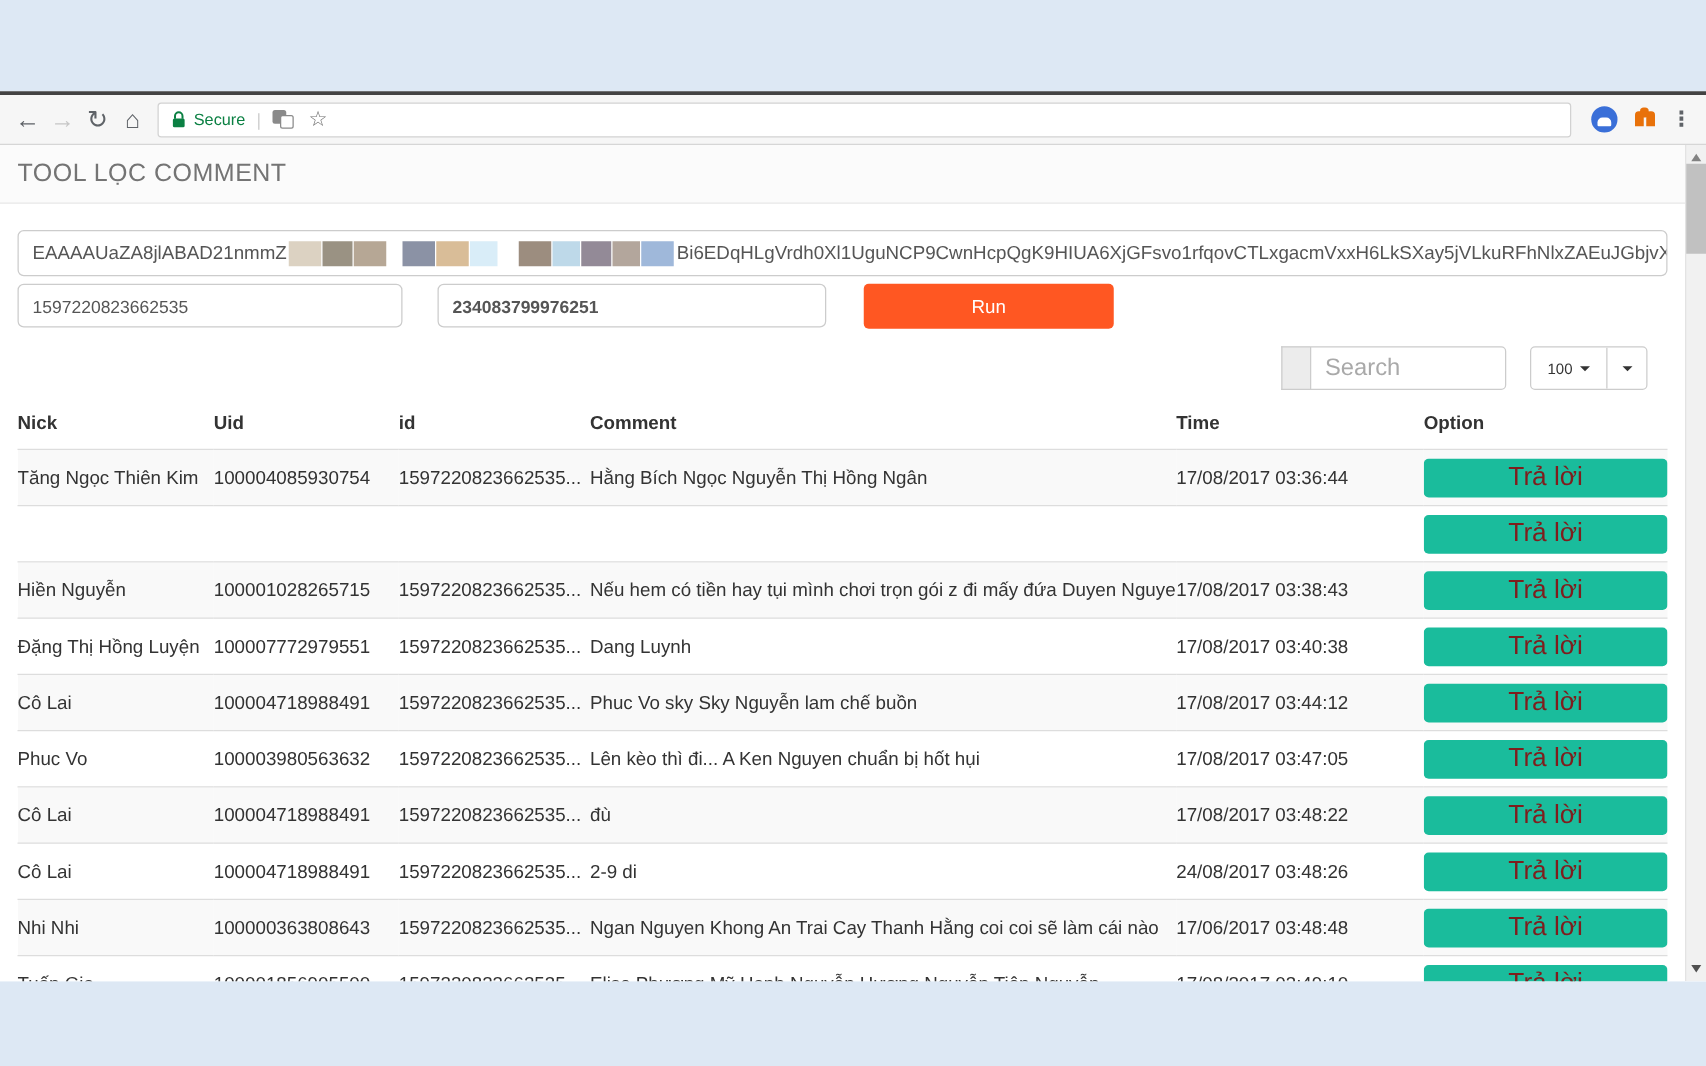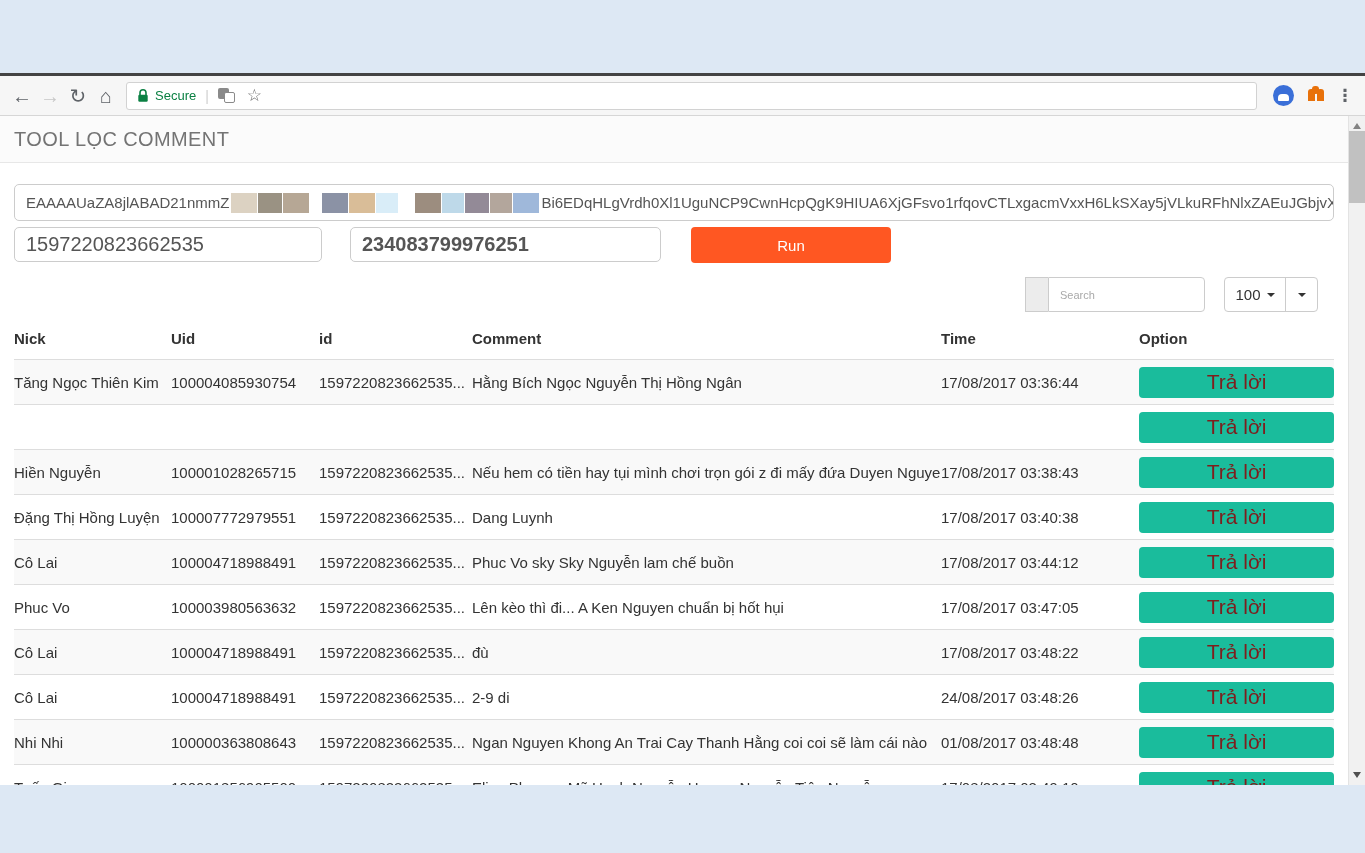--- a/index.html
+++ b/index.html
@@ -50,42 +50,42 @@
   .form-area { padding:21px 14px 0; }
   .token-field {
     width:1320px; height:37px; border:1px solid #ccc; border-radius:5px;
     display:flex; align-items:center; padding:0 11px;
     font-size:15px; color:#555; white-space:nowrap; overflow:hidden;
   }
   .blur-block { display:inline-block; height:20px; flex:0 0 auto; }
   .inputs-row { margin-top:6px; display:flex; align-items:flex-start; }
   .txt-input {
     height:35px; border:1px solid #ccc; border-radius:5px; background:#fff;
-    padding:0 11px; font-size:20px; color:#555;
+    padding:0 11px; font-size:14px; color:#555;
     font-family:"Liberation Sans","DejaVu Sans",sans-serif;
   }
   .txt-input::placeholder { color:#9b9b9b; opacity:1; }
   .in-post { width:308px; }
   .in-page { width:311px; margin-left:28px;font-weight:bold; }
   .in-limit { width:194px; margin-left:29px; }
   .run-btn {
     width:200px; height:36px; margin-left:30px; background:var(--orange,#ff5722);
     border:none; border-radius:4px; color:#fff; font-size:15px; cursor:pointer;
     font-family:"Liberation Sans","DejaVu Sans",sans-serif;
   }
   .search-row { margin-top:14px; display:flex; justify-content:flex-end; align-items:center; padding-right:16px; }
   .search-addon { width:23px; height:35px; background:#ececec; border:1px solid #ccc; border-right:none; }
   .search-input {
     width:157px; height:35px; border:1px solid #ccc; border-radius:0 4px 4px 0;
-    padding:0 11px; font-size:11px; color:#555;
+    padding:0 11px; font-size:19px; color:#555;
     font-family:"Liberation Sans","DejaVu Sans",sans-serif;
   }
   .search-input::placeholder { color:#a9a9a9; opacity:1; }
   .dropdown-split { display:flex; margin-left:19px; height:35px; border:1px solid #ccc; border-radius:4px; background:#fff; overflow:hidden; }
-  .dd-main { width:60px; display:flex; align-items:center; justify-content:center; gap:6px; font-size:15px; color:#333; cursor:pointer; }
+  .dd-main { width:60px; display:flex; align-items:center; justify-content:center; gap:6px; font-size:12px; color:#333; cursor:pointer; }
   .dd-toggle { width:32px; border-left:1px solid #ccc; display:flex; align-items:center; justify-content:center; cursor:pointer; }
   .caret { width:0; height:0; border-left:4px solid transparent; border-right:4px solid transparent; border-top:4px solid #333; }
   
   .tbl-wrap { padding:12px 14px 0; }
   table { width:1320px; border-collapse:collapse; table-layout:fixed; font-size:15px; color:#333; }
   thead th {
     text-align:left; font-weight:bold; font-size:15px; color:#333;
     padding:6px 8px 12px 0; border-bottom:1px solid #ddd; white-space:nowrap;
   }
   tbody tr { height:45px; }
@@ -264,21 +264,21 @@
                 <td>1597220823662535...</td>
                 <td>2-9 di</td>
                 <td>24/08/2017 03:48:26</td>
                 <td class="opt-cell"><button class="reply-btn">Trả lời</button></td>
               </tr>
               <tr>
                 <td>Nhi Nhi</td>
                 <td>100000363808643</td>
                 <td>1597220823662535...</td>
                 <td>Ngan Nguyen Khong An Trai Cay Thanh Hằng coi coi sẽ làm cái nào</td>
-                <td>01/08/2017 03:48:48</td>
+                <td>17/06/2017 03:48:48</td>
                 <td class="opt-cell"><button class="reply-btn">Trả lời</button></td>
               </tr>
               <tr>
                 <td>Tuấn Gia</td>
                 <td>100001856905500</td>
                 <td>1597220823662535...</td>
                 <td>Elise Phương Mỹ Hạnh Nguyễn Hương Nguyễn Tiên Nguyễn...</td>
                 <td>17/08/2017 03:49:10</td>
                 <td class="opt-cell"><button class="reply-btn">Trả lời</button></td>
               </tr>

